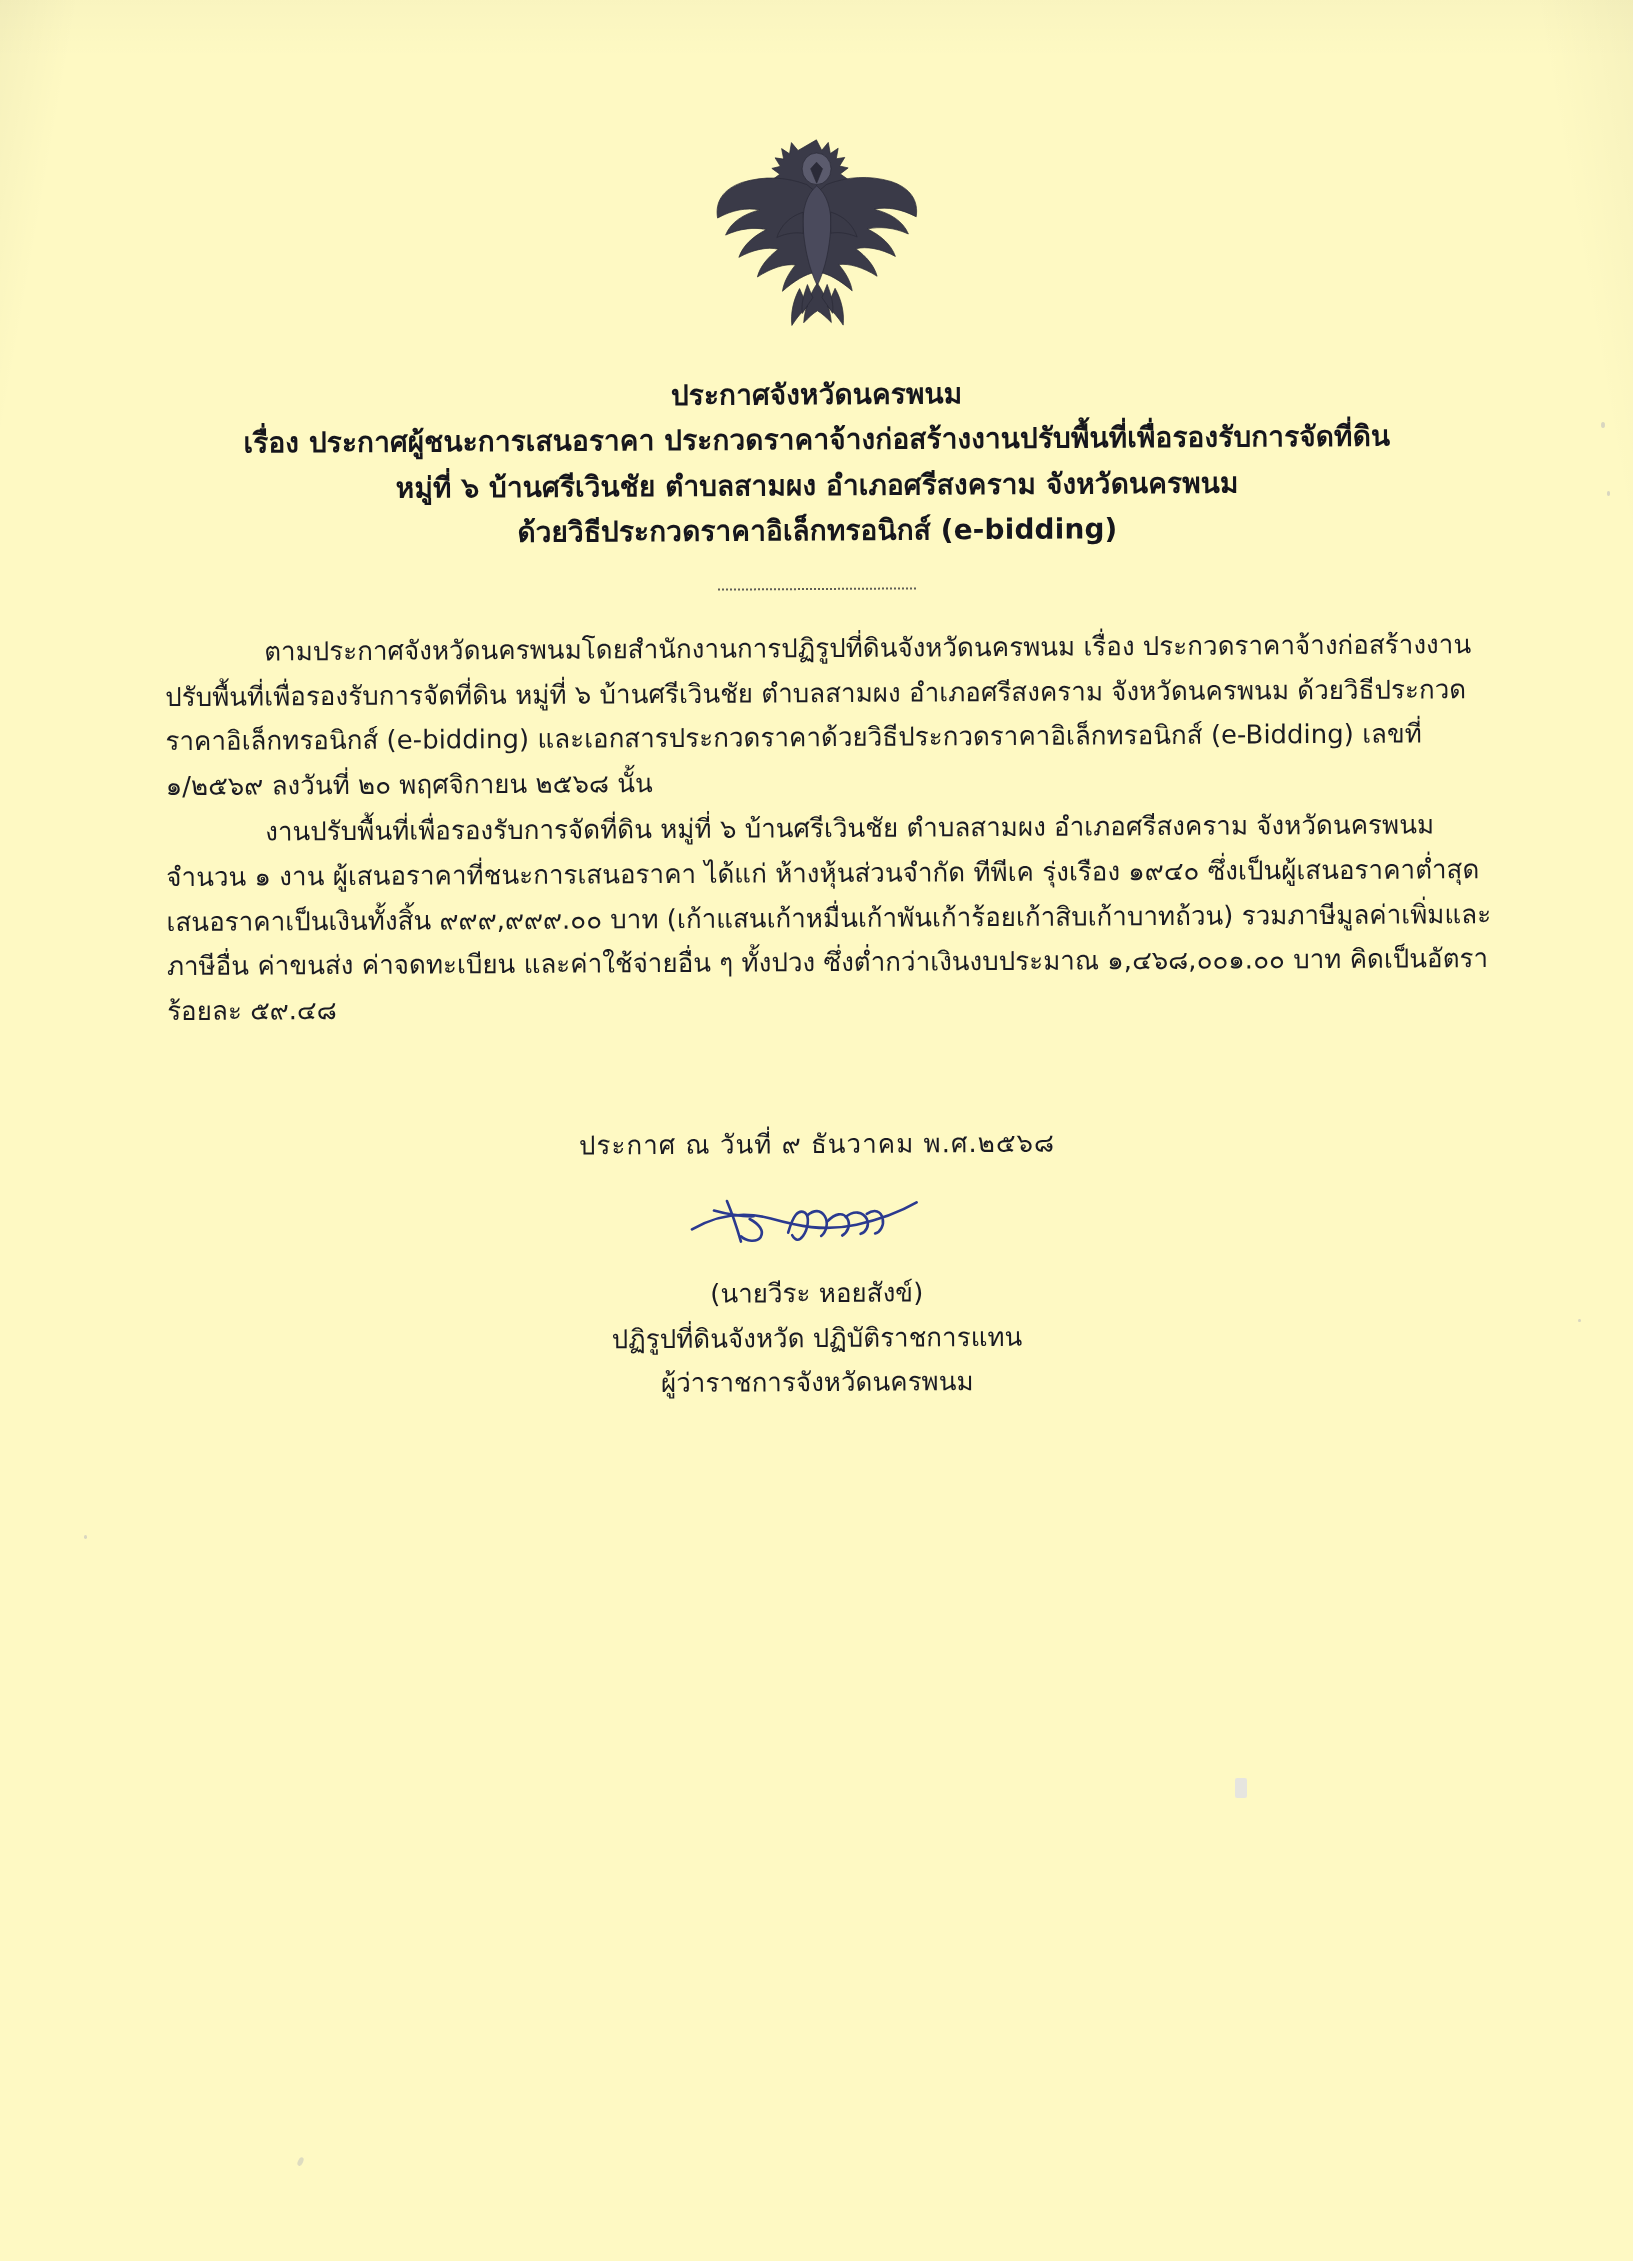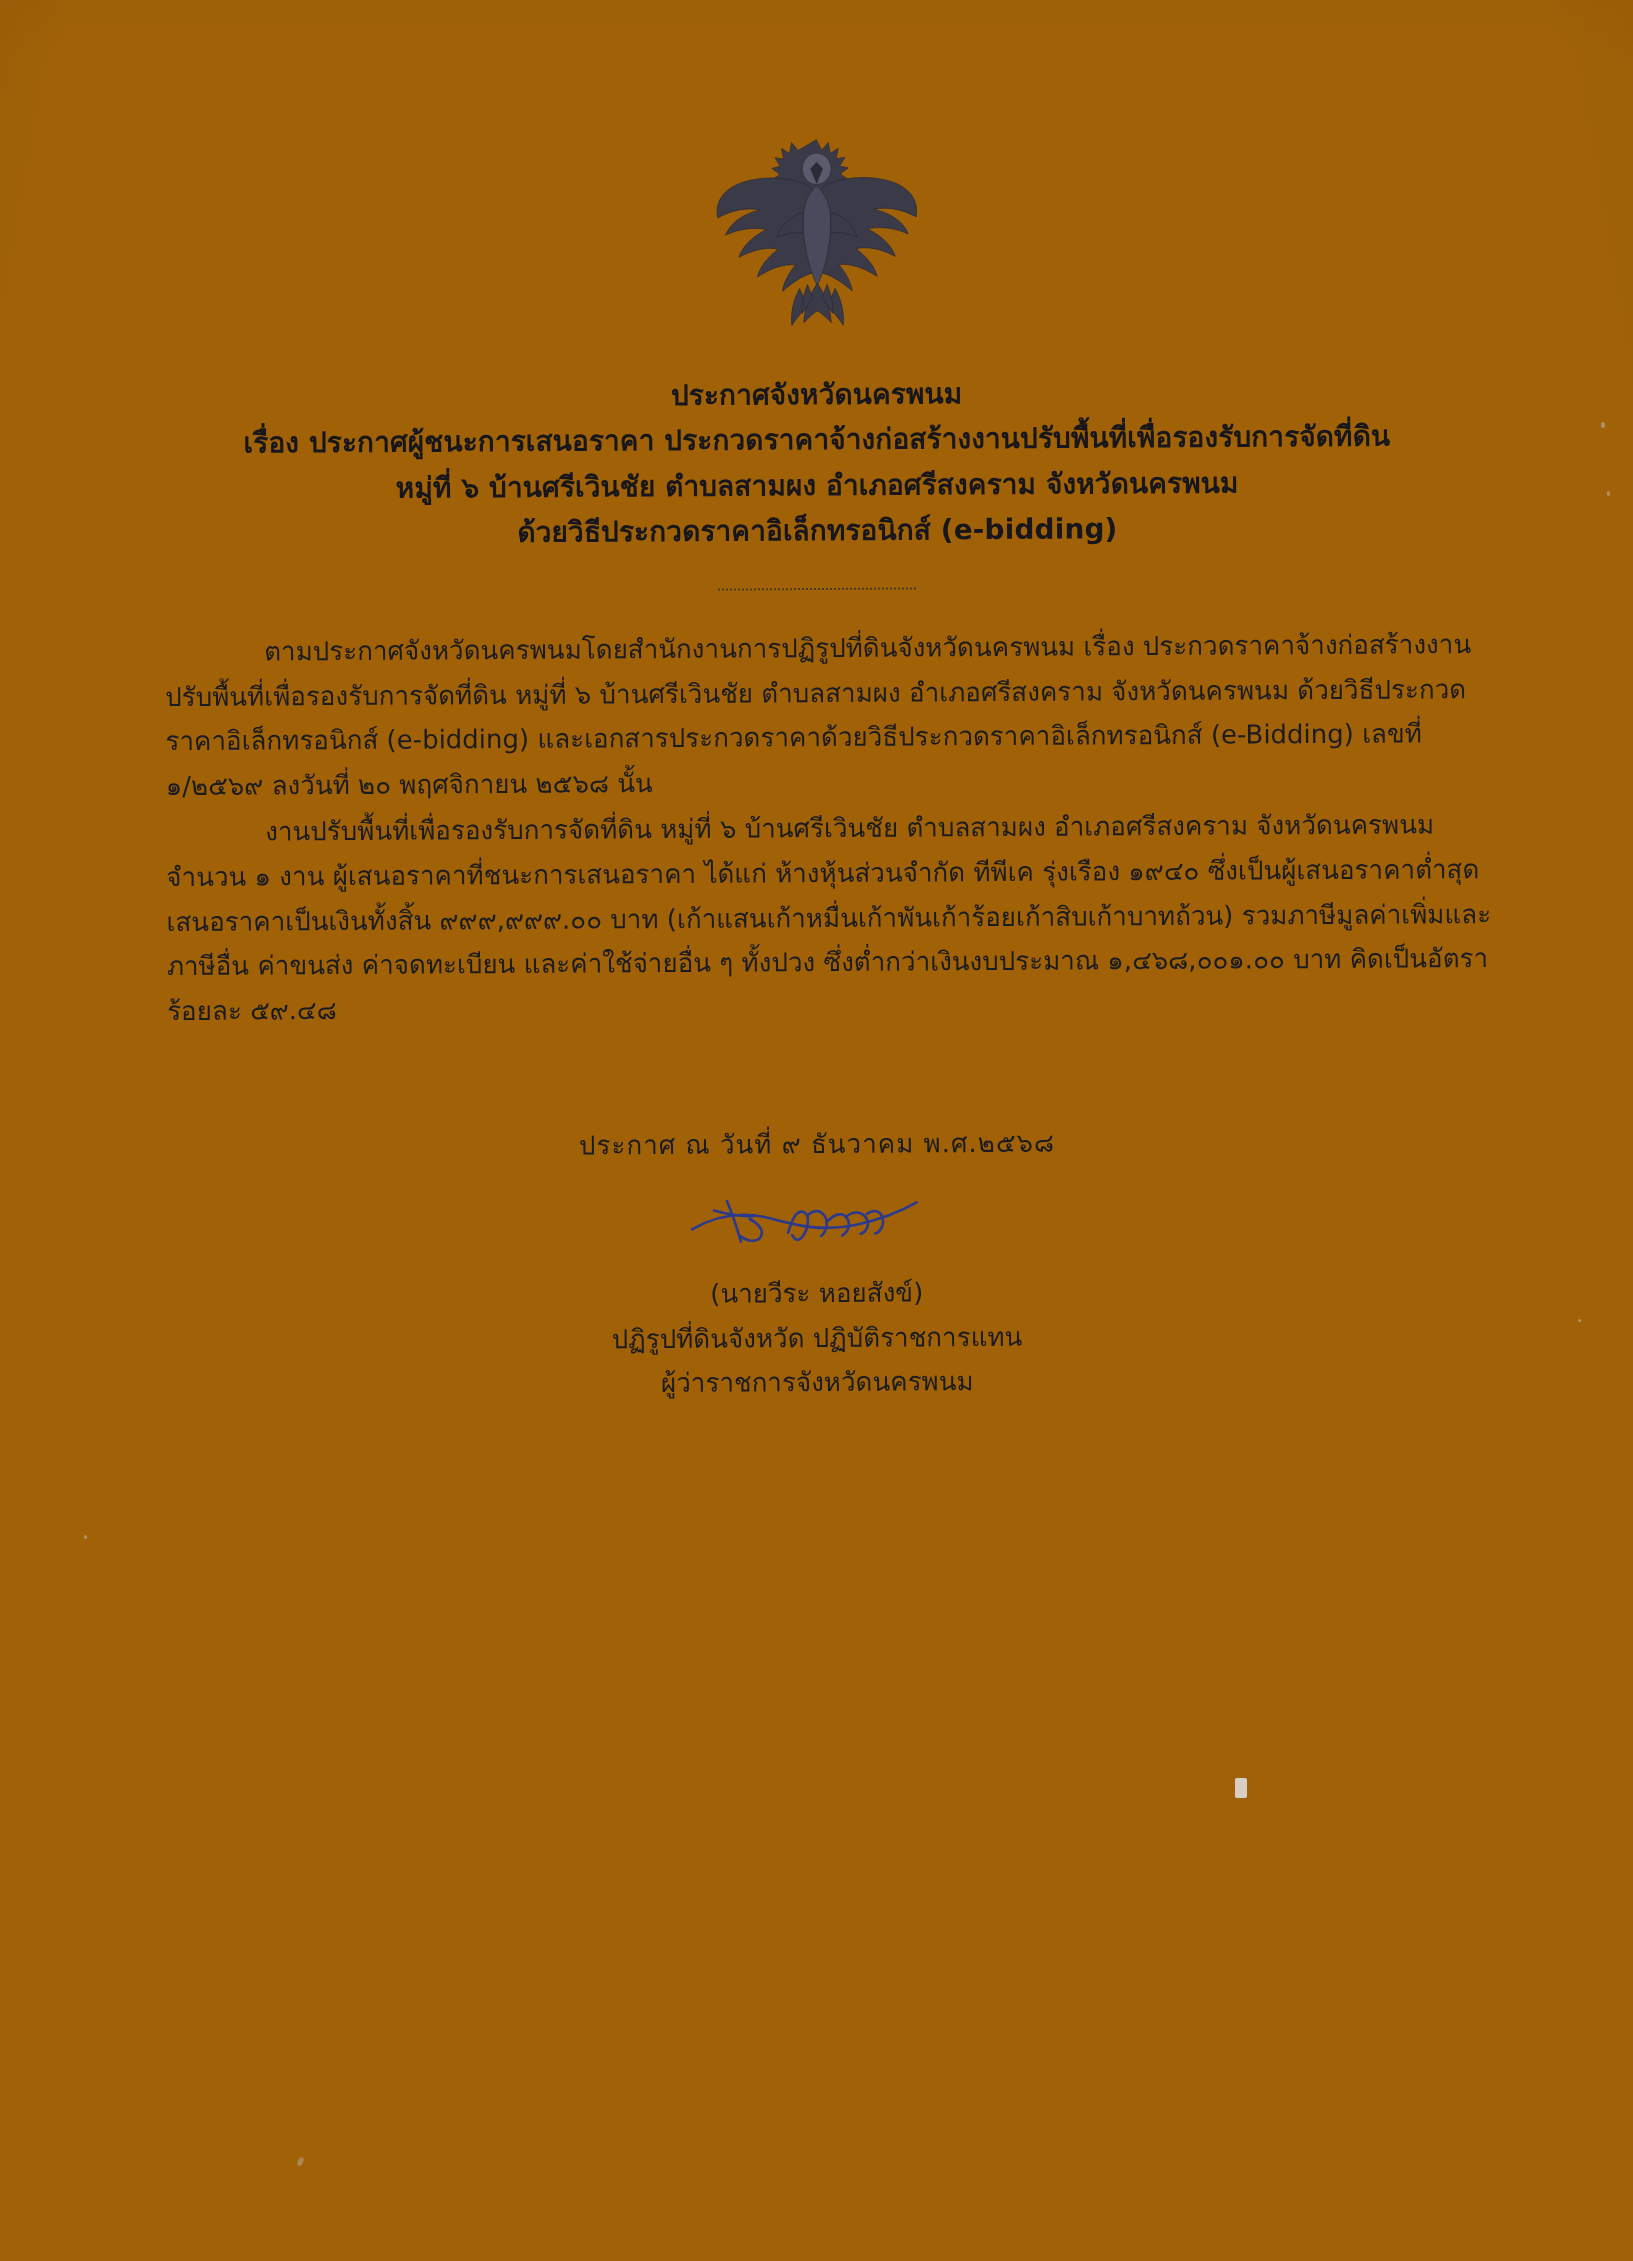--- a/index.html
+++ b/index.html
@@ -12,21 +12,21 @@
     width: 1634px;
     height: 2261px;
     position: relative;
     font-family: "DejaVu Sans", "Liberation Sans", sans-serif;
     color: #1a1a20;
     overflow: hidden;
   }
   .page {
     position: absolute;
     inset: 0;
-    background: #a16207;
+    background: #fef9c3;
   }
   
   .page::before {
     content: "";
     position: absolute;
     inset: 0;
     background:
       linear-gradient(100deg, rgba(0,0,0,0.035) 0px, rgba(0,0,0,0.0) 79px),
       linear-gradient(260deg, rgba(0,0,0,0.03) 0px, rgba(0,0,0,0.0) 99px),
       linear-gradient(180deg, rgba(0,0,0,0.02) 0px, rgba(0,0,0,0.0) 59px);

